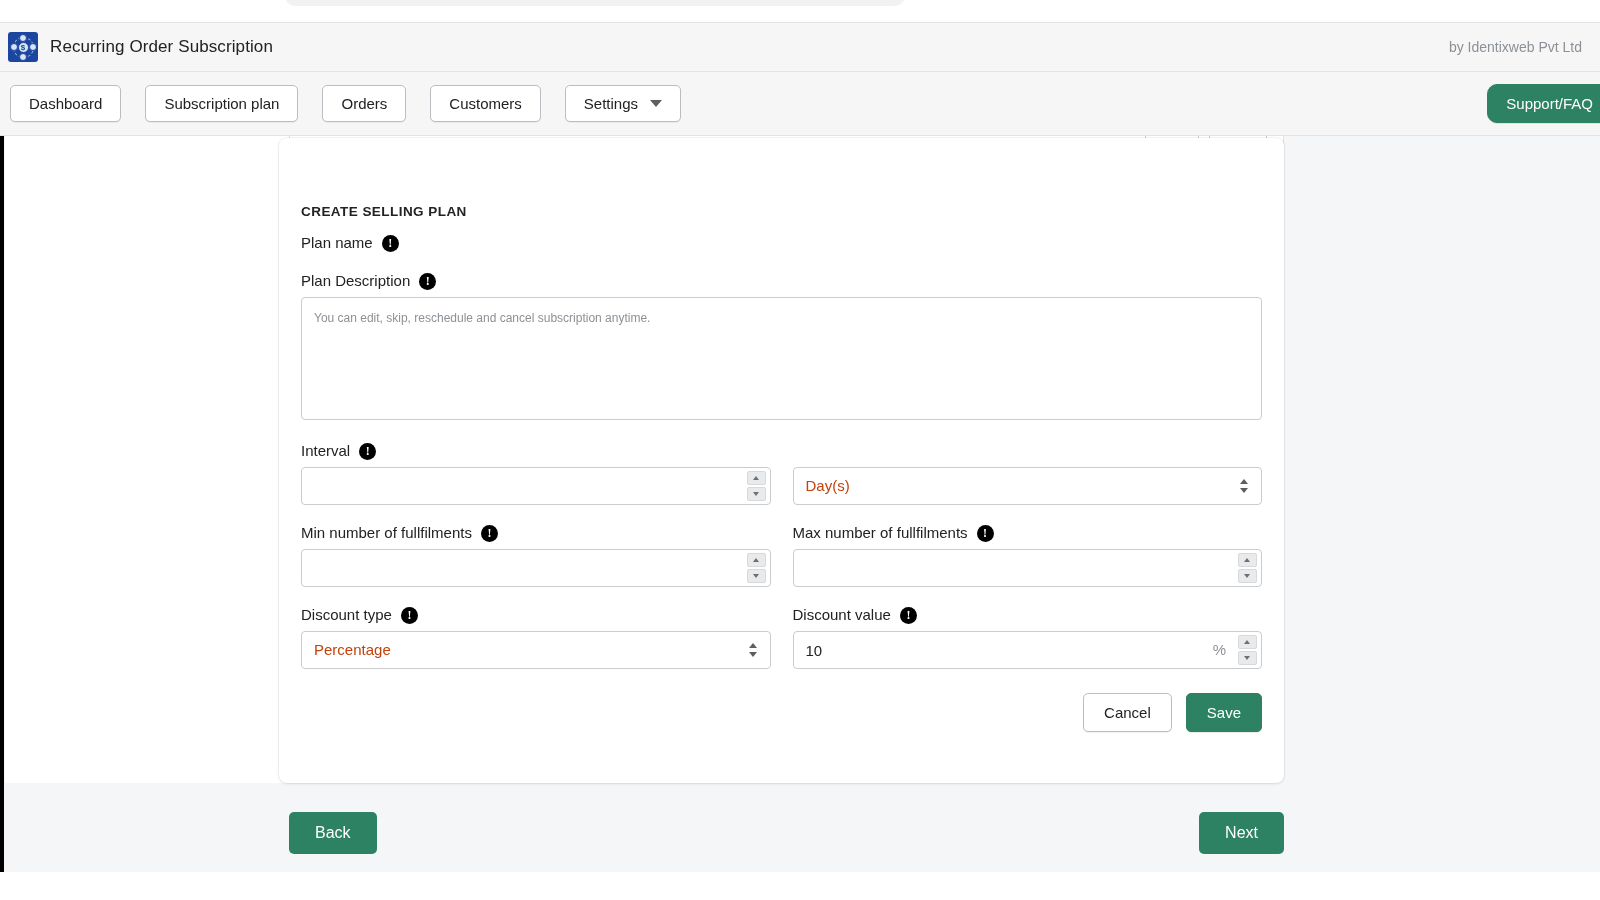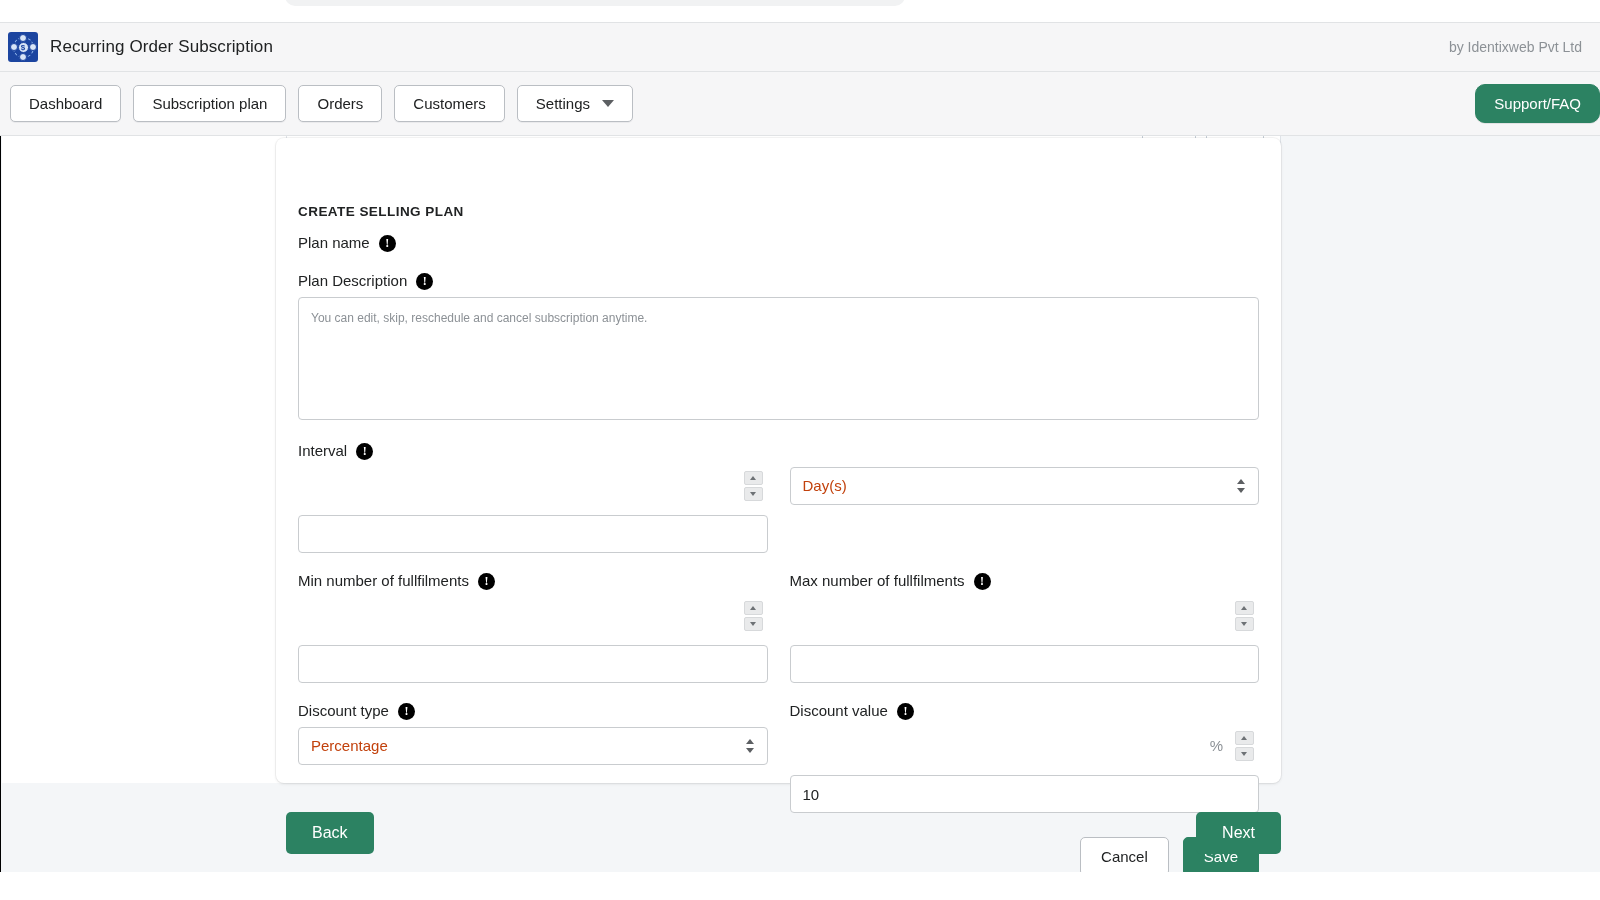--- a/index.html
+++ b/index.html
@@ -91,22 +91,22 @@
     color: #8c9196;
   }
 
   
   .nav-bar {
     height: 64px;
     background: #f6f6f7;
     border-bottom: 1px solid #e1e3e5;
     display: flex;
     align-items: center;
-    padding: 0 16px 0 10px;
-    gap: 12px;
+    padding: 0 4px 0 10px;
+    gap: 24px;
   }
   .nav-btn {
     background: #ffffff;
     border: 1px solid #babec3;
     border-radius: 5px;
     box-shadow: 0 1px 0 rgba(22,29,37,0.05);
     padding: 9px 18px;
     font-size: 15px;
     color: #202223;
     font-family: inherit;
@@ -135,21 +135,21 @@
     cursor: pointer;
     box-shadow: 0 1px 0 rgba(0,0,0,0.08);
     margin-right: -16px;
   }
 
   
   .page {
     position: relative;
     height: 736px;
     background: #f4f6f8;
-    border-left: 1px solid #000000;
+    border-left: 4px solid #000000;
     overflow: hidden;
   }
   .page-white-left {
     position: absolute;
     left: 1px; top: 0;
     width: 284px;
     height: 647px;
     background: #ffffff;
   }
 
@@ -257,21 +257,21 @@
     gap: 22px;
     margin-top: 18px;
   }
   .col { flex: 1; min-width: 0; }
 
   
   .num-wrap {
     position: relative;
     width: 100%;
   }
-  .num-wrap .text-input { padding-right: 42px; margin-top: 48px; }
+  .num-wrap .text-input { padding-right: 42px; }
   .suffix {
     position: absolute;
     right: 36px;
     top: 0;
     height: 38px;
     line-height: 38px;
     font-size: 15px;
     color: #8c9196;
   }
   .spinner {

